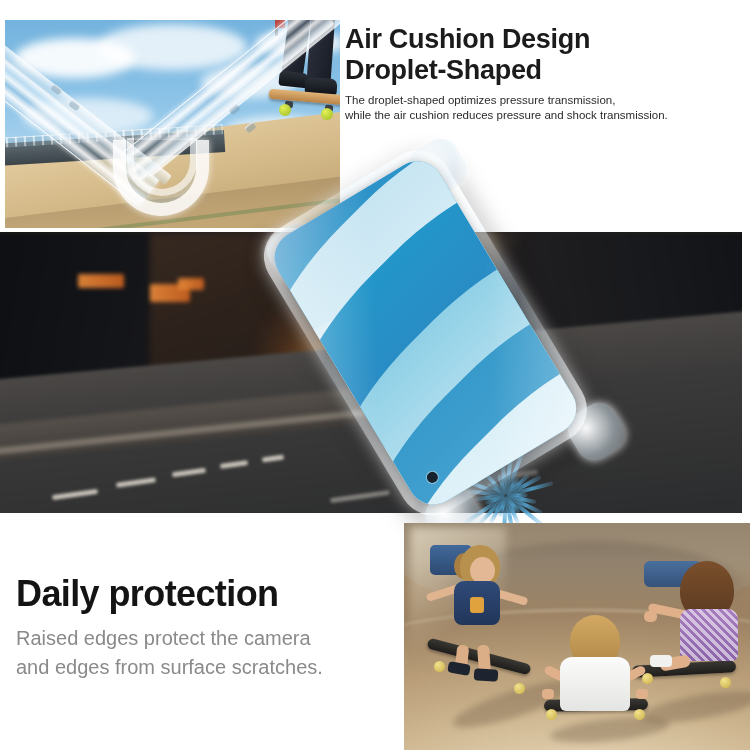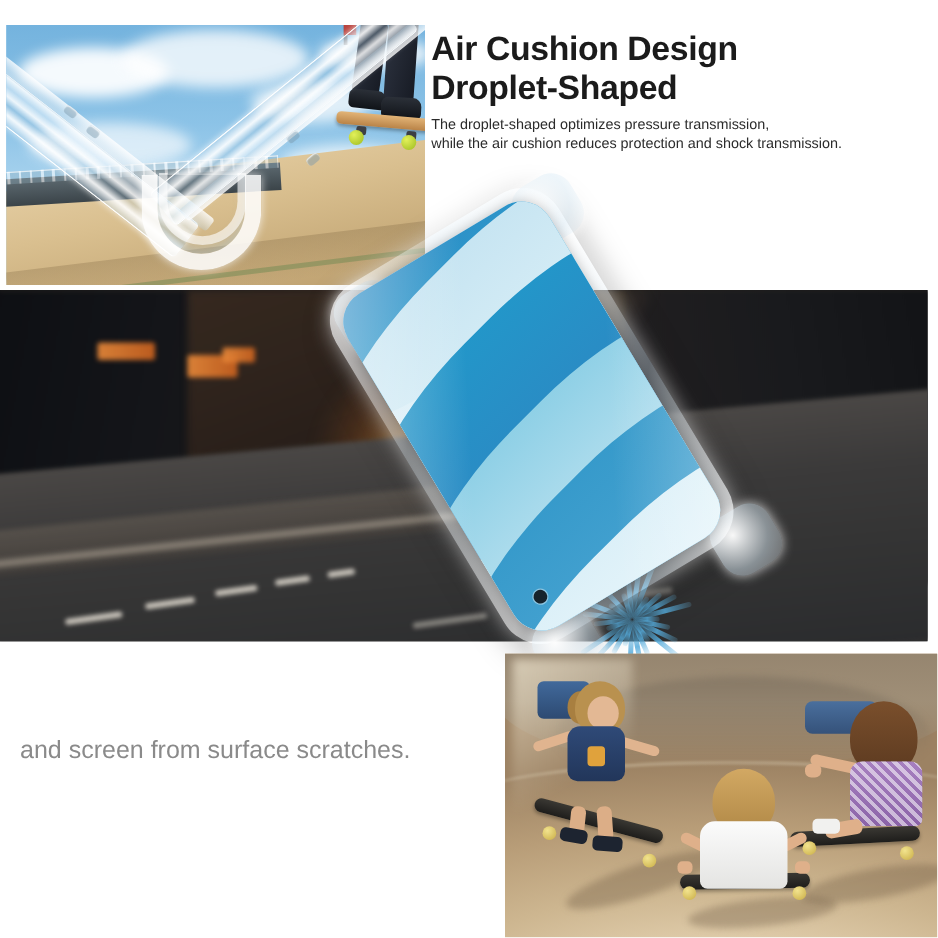--- a/index.html
+++ b/index.html
@@ -466,21 +466,21 @@
     </div>
   </div>
 
   <div class="header-block">
     <div class="h-title">
       <div>Air Cushion Design</div>
       <div>Droplet-Shaped</div>
     </div>
     <div class="h-sub">
       <div>The droplet-shaped optimizes pressure transmission,</div>
-      <div>while the air cushion reduces protection and shock transmission.</div>
+      <div>while the air cushion reduces pressure and shock transmission.</div>
     </div>
   </div>
 
   <div class="panel-street">
     <div class="street-bg"></div>
     <div class="bld-left"></div>
     <div class="bld-left2"></div>
     <div class="bld-right"></div>
     <div class="sign sg1"></div>
     <div class="sign sg2"></div>
@@ -550,22 +550,24 @@
       <div class="wave wv3"></div>
       <div class="wave wv4"></div>
       <div class="wave wv5"></div>
       <div class="wave wv6"></div>
       <div class="screen-gloss"></div>
       <div class="punchhole"></div>
     </div>
   </div>
 
   <div class="bottom-text">
+    <div class="b-title">Daily protection</div>
     <div class="b-sub">
-      <div>and screen from surface scratches.</div>
+      <div>Raised edges protect the camera</div>
+      <div>and edges from surface scratches.</div>
     </div>
   </div>
 
   <div class="panel-kids">
     <div class="bowl"></div>
     <div class="bowl-shade"></div>
     <div class="bowl-lip"></div>
     <div class="bowl-curve"></div>
     <div class="bowl-hi"></div>
 

